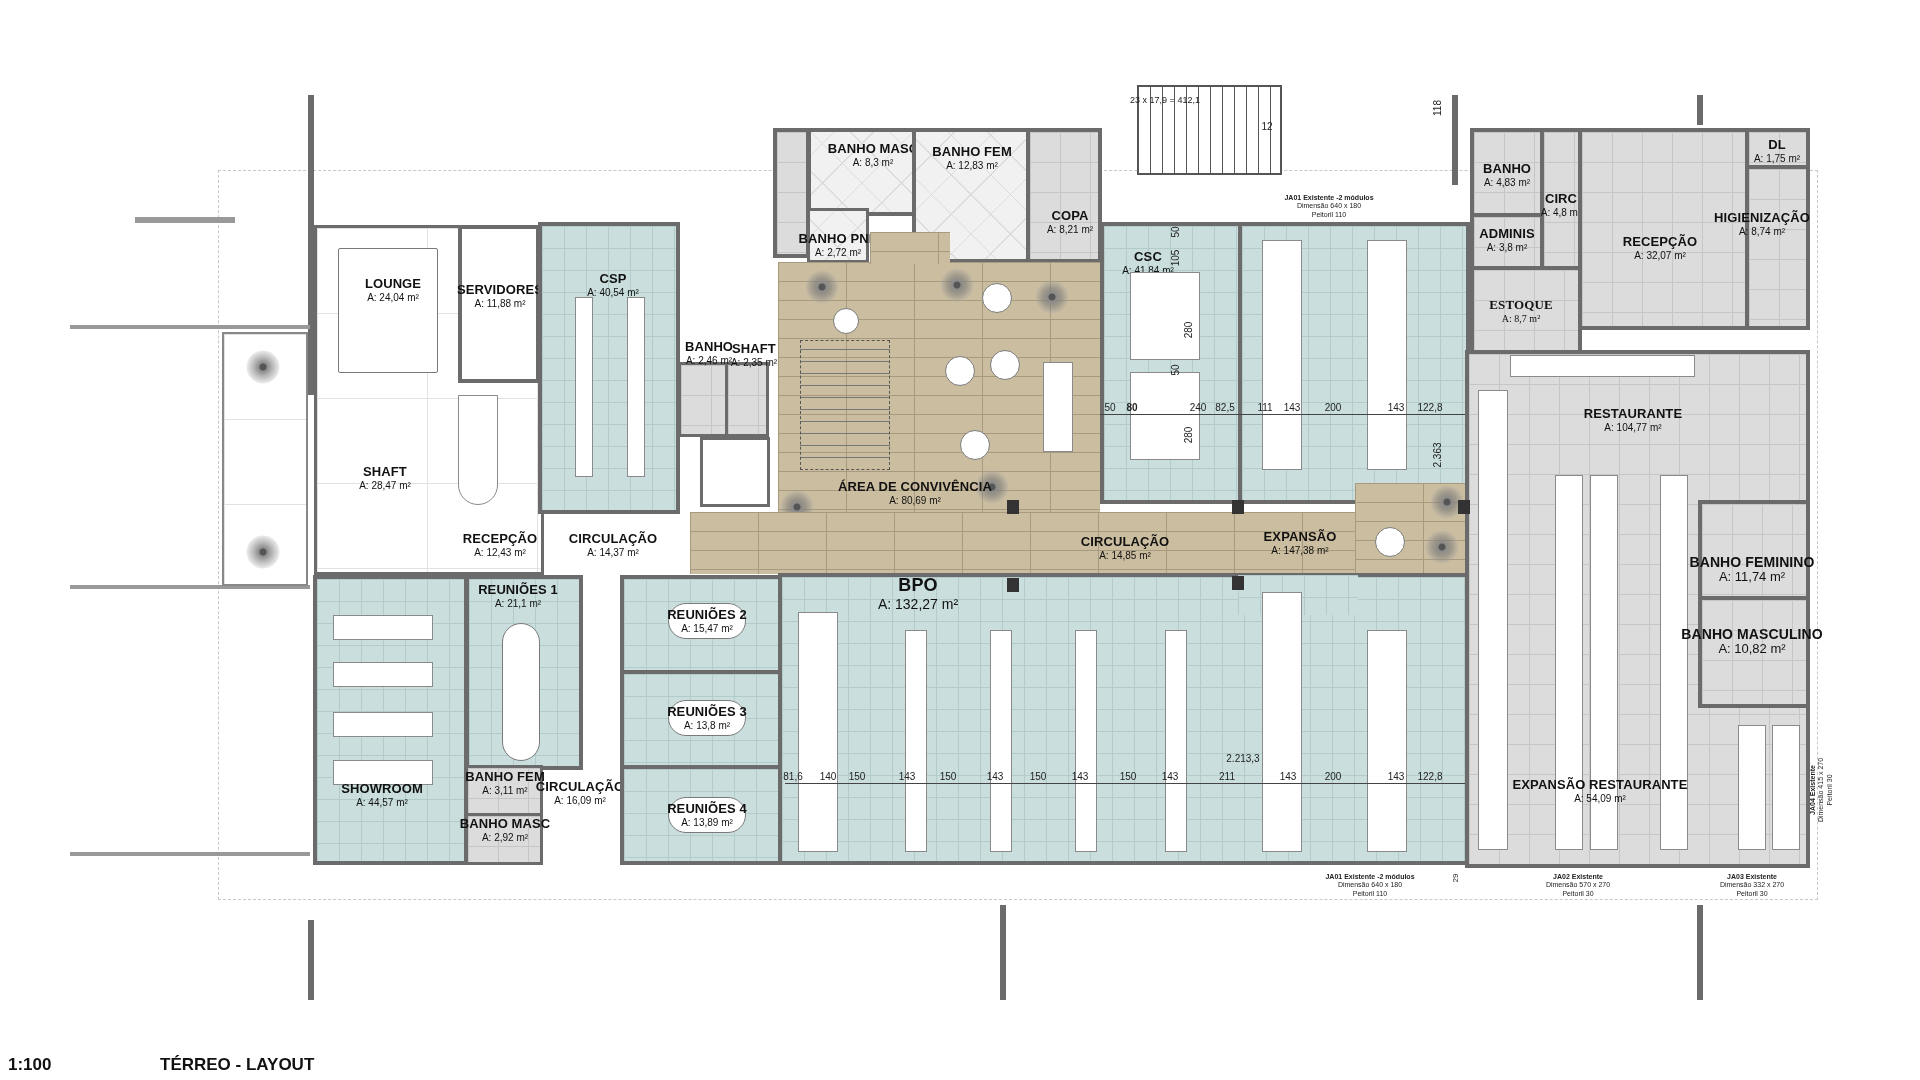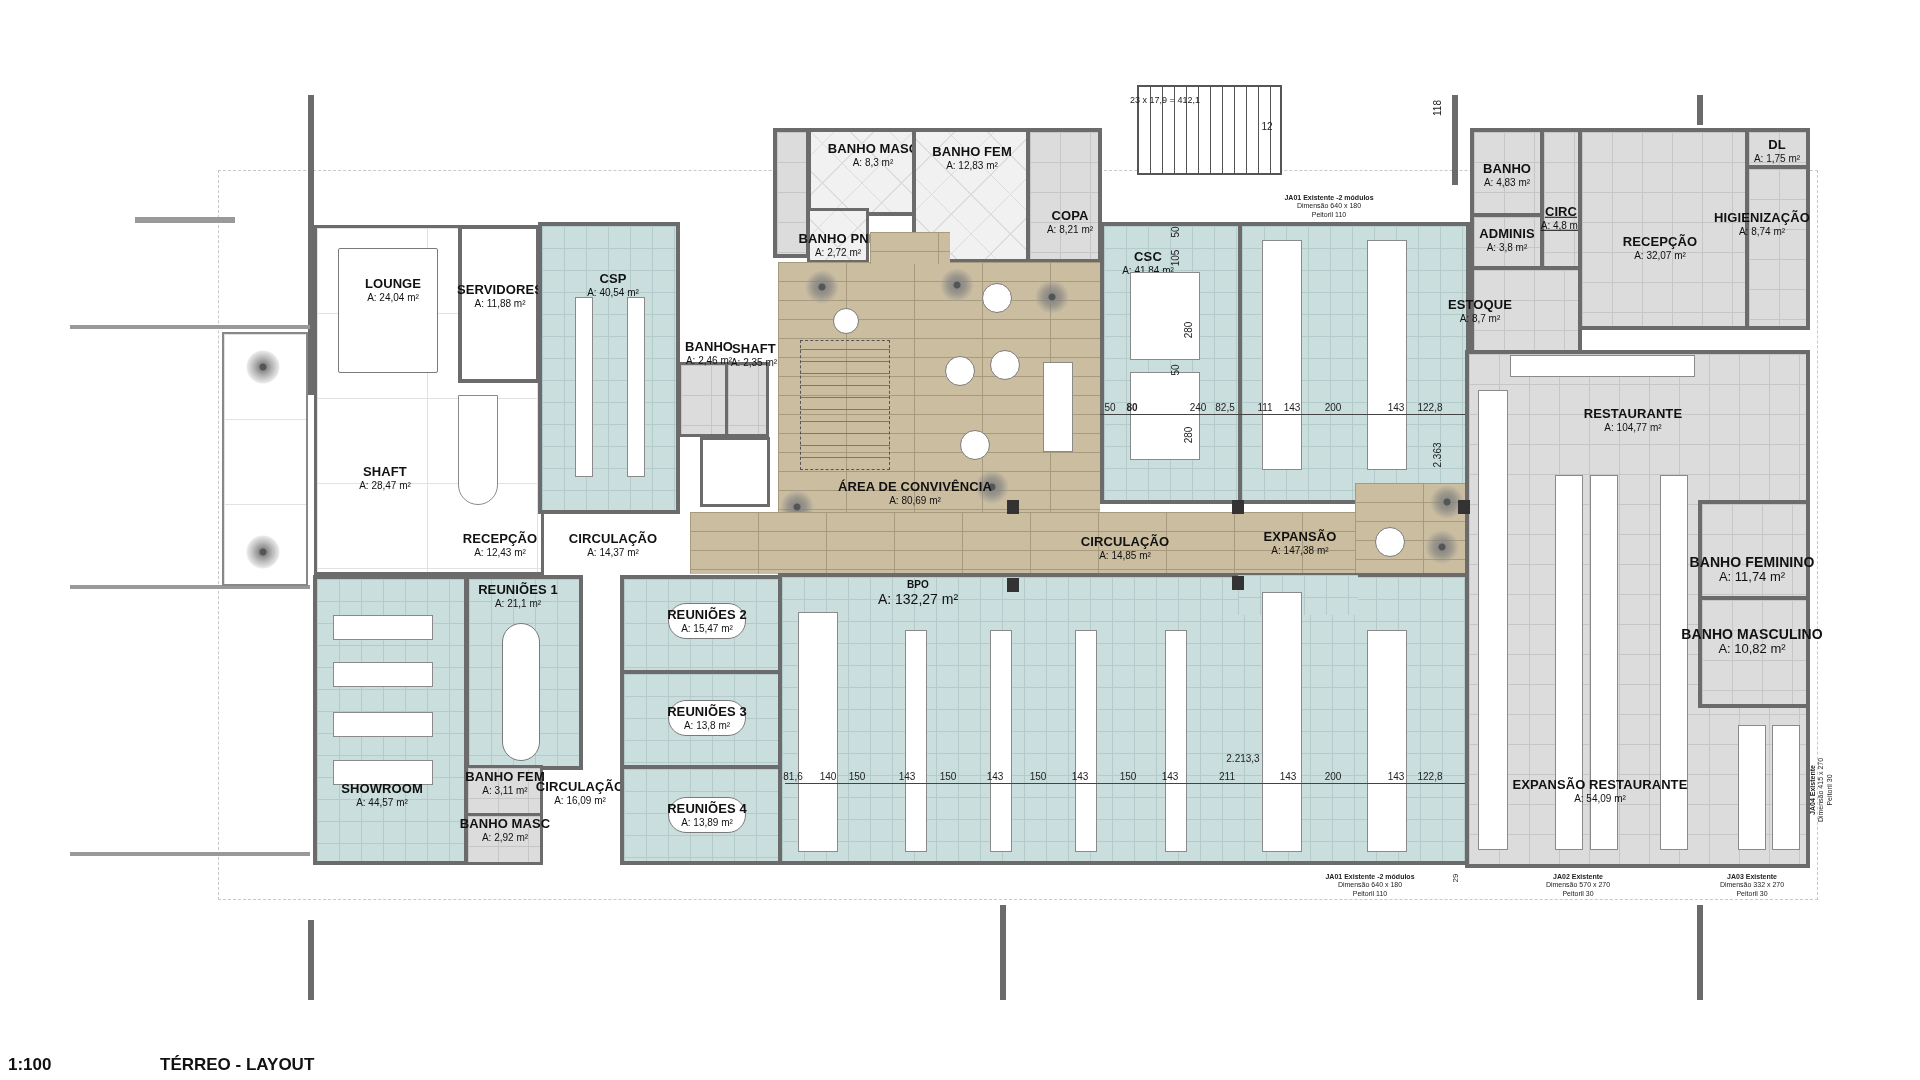--- a/index.html
+++ b/index.html
@@ -10,21 +10,21 @@
   .grey { background-color:#dcdcdc; background-image:linear-gradient(#c6c6c6 1px, transparent 1px), linear-gradient(90deg, #c6c6c6 1px, transparent 1px); background-size:30px 30px; }
   .white { background-color:#ffffff; background-image:linear-gradient(#e2e2e2 1px, transparent 1px), linear-gradient(90deg, #e2e2e2 1px, transparent 1px); background-size:110px 85px; }
   .wet { background-color:#f1f1f1; background-image:repeating-linear-gradient(45deg, #dcdcdc 0 1px, transparent 1px 28px), repeating-linear-gradient(-45deg, #dcdcdc 0 1px, transparent 1px 28px); }
   .wood { background-color:#cbbd9f; background-image:linear-gradient(#a89a7e 1px, transparent 1px), repeating-linear-gradient(90deg, #a89a7e 0 1px, transparent 1px 68px); background-size:100% 19px, 100% 100%; }
   .noborder { border:none; }
   .label { position:absolute; text-align:center; transform:translate(-50%,-50%); white-space:nowrap; line-height:1.15; }
   .label .n { font-weight:bold; font-size:13px; letter-spacing:0.1px; display:block; }
   .label .a { font-size:10px; display:block; }
   .label.big .n { font-size:14px; }
   .label.big .a { font-size:13px; }
-  .label.bpo .n { font-size:10px; }
+  .label.bpo .n { font-size:18px; }
   .label.bpo .a { font-size:14px; }
   .dim { position:absolute; font-size:10px; white-space:nowrap; transform:translate(-50%,-50%); color:#222; }
   .dim.v { transform:translate(-50%,-50%) rotate(-90deg); }
   .win { position:absolute; font-size:7px; font-weight:normal; text-align:center; line-height:1.2; transform:translate(-50%,0); white-space:nowrap; color:#222; }
   .win b { font-weight:bold; }
   .win.v { transform:translate(-50%,-50%) rotate(-90deg); }
   .desk { position:absolute; background:#fff; border:1px solid #8a8a8a; box-sizing:border-box; }
   .table-round { position:absolute; border:1px solid #7a7a7a; border-radius:50%; background:#fff; box-sizing:border-box; }
   .table-oval { position:absolute; border:1px solid #7a7a7a; border-radius:40px; background:#fff; box-sizing:border-box; }
   .plant { position:absolute; width:34px; height:34px; border-radius:50%; background:radial-gradient(circle, #555 0 3px, #8a8a8a 4px, rgba(120,120,120,0.55) 9px, rgba(170,170,170,0.25) 16px, transparent 17px); }
@@ -296,26 +296,26 @@
   <div class="label" style="left:1507px;top:175px;">
     <span class="n">BANHO</span>
     <span class="a">A: 4,83 m²</span>
   </div>
   <div class="room grey" style="left:1470px;top:213px;width:75px;height:58px;"></div>
   <div class="label" style="left:1507px;top:240px;">
     <span class="n">ADMINIS</span>
     <span class="a">A: 3,8 m²</span>
   </div>
   <div class="room grey" style="left:1540px;top:128px;width:42px;height:143px;"></div>
-  <div class="label" style="left:1561px;top:218px;text-decoration:underline;">
+  <div class="label" style="left:1561px;top:205px;">
     <span class="n">CIRC</span>
     <span class="a">A: 4,8 m²</span>
   </div>
   <div class="room grey" style="left:1470px;top:266px;width:112px;height:90px;"></div>
-  <div class="label" style="left:1480px;top:311px;">
+  <div class="label" style="left:1521px;top:311px;font-family:Liberation Serif, serif;">
     <span class="n">ESTOQUE</span>
     <span class="a">A: 8,7 m²</span>
   </div>
   <div class="room grey" style="left:1578px;top:128px;width:172px;height:202px;"></div>
   <div class="label" style="left:1660px;top:248px;">
     <span class="n">RECEPÇÃO</span>
     <span class="a">A: 32,07 m²</span>
   </div>
   <div class="room grey" style="left:1745px;top:128px;width:65px;height:42px;"></div>
   <div class="label" style="left:1777px;top:151px;">

